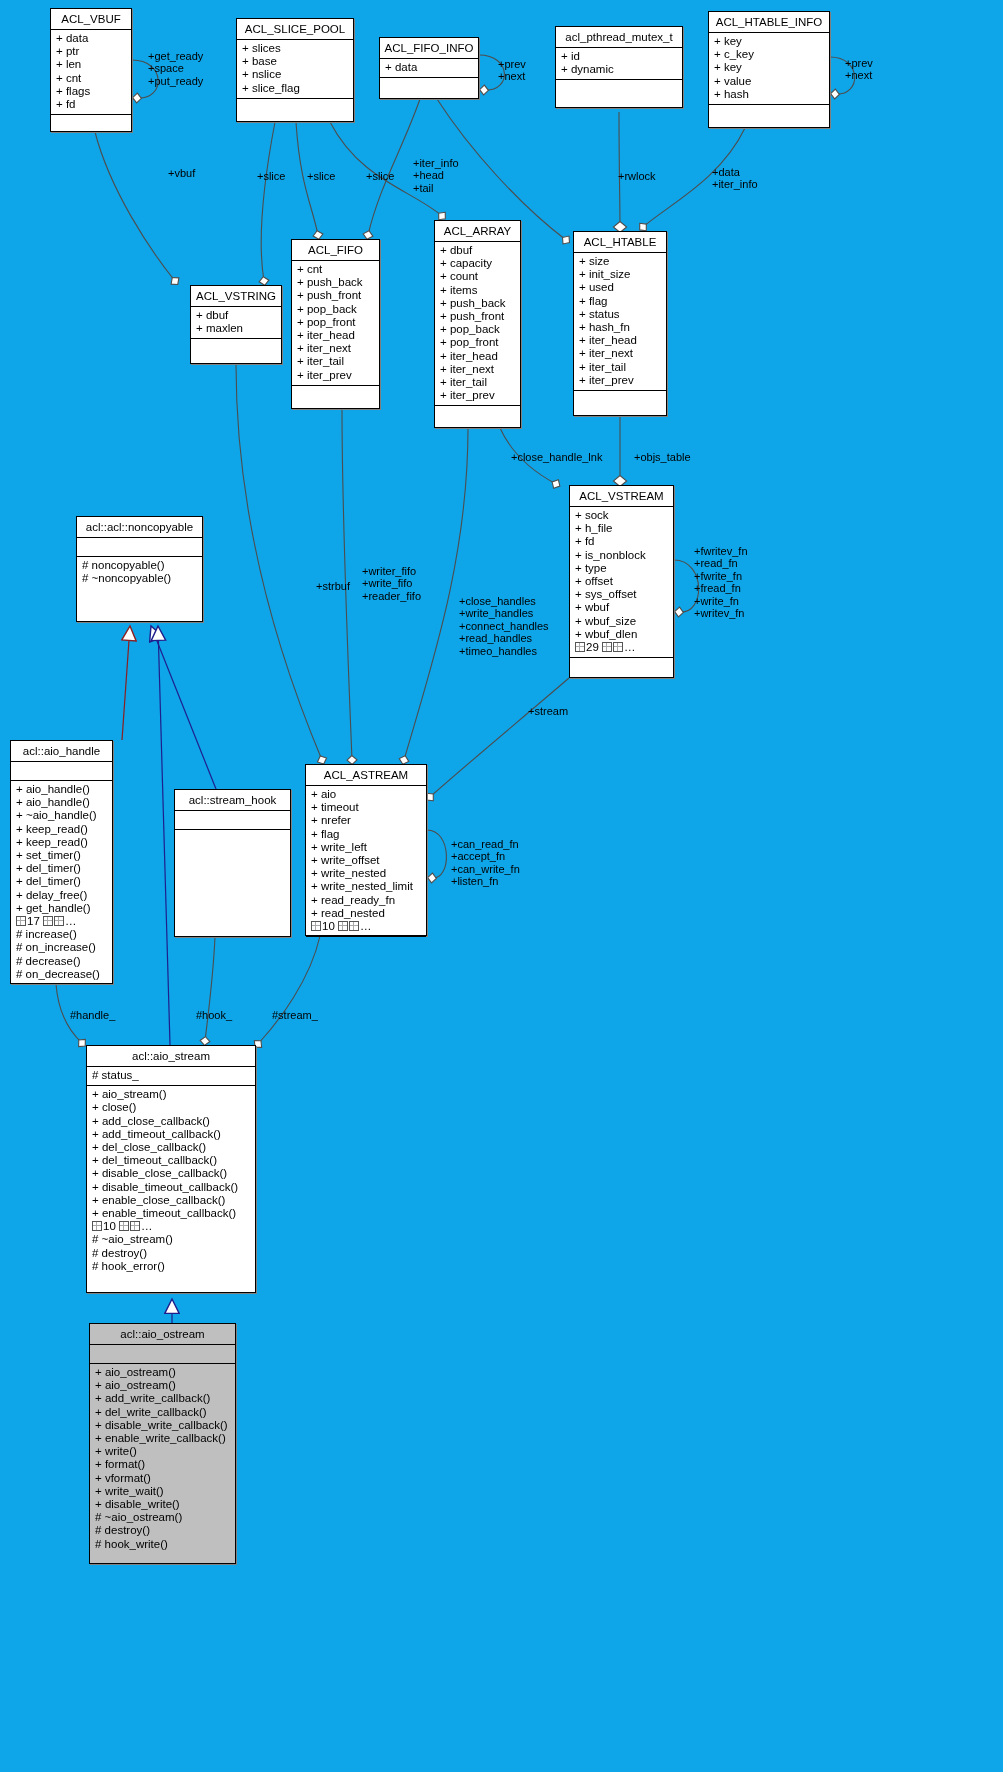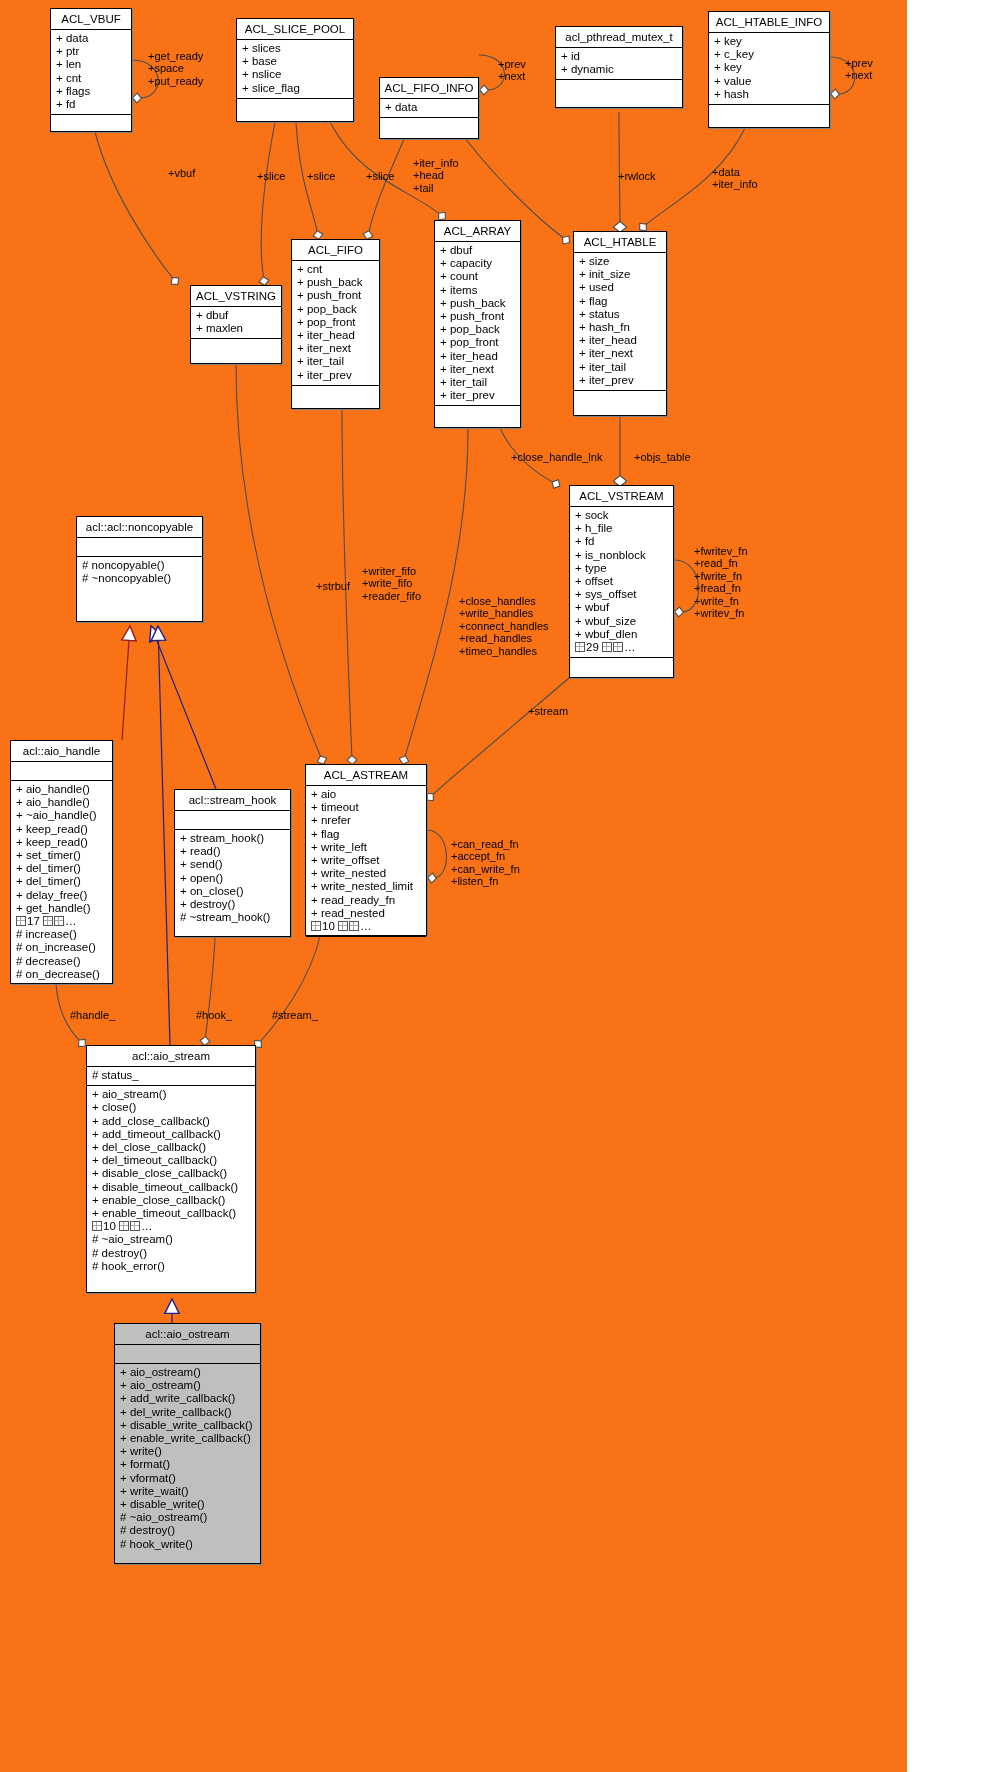--- a/index.html
+++ b/index.html
@@ -1,17 +1,17 @@
 <!DOCTYPE html>
 <html><head>
 <meta charset="utf-8">
 <style>
   html,body{margin:0;padding:0;background:#ffffff;}
   body{font-family:"Liberation Sans","DejaVu Sans",sans-serif;}
-  #stage{position:relative;width:907px;height:1772px;overflow:hidden;background:#f97316;}
+  #stage{position:relative;width:1003px;height:1772px;overflow:hidden;background:#0ea5e9;}
   svg.edges{position:absolute;left:0;top:0;width:1003px;height:1772px;pointer-events:none;}
 
   .node{position:absolute;background:#fff;border:1px solid #000;box-sizing:border-box;
         box-shadow:1px 1px 0 0 #808080;}
   .node.filled{background:#bfbfbf;}
   .node .title{text-align:center;font-size:11.5px;line-height:14px;padding:3px 4px 3px;
         white-space:nowrap;color:#000;}
   .node .sep{border-top:1px solid #000;height:0;}
   .node .cmp{padding:2px 5px 3px 5px;}
   .node .cmp div{font-size:11.5px;line-height:13.2px;white-space:nowrap;color:#000;}
@@ -120,21 +120,21 @@
         <div class="sep"></div>
         <div class="cmp">
           <div>+ slices</div>
           <div>+ base</div>
           <div>+ nslice</div>
           <div>+ slice_flag</div>
         </div>
         <div class="sep"></div>
         <div class="cmp empty"></div>
       </div>
-      <div class="node" style="left: 379px; top: 37px; width: 100px; height: 62px; margin-top: 40px;">
+      <div class="node" style="left: 379px; top: 37px; width: 100px; height: 62px;">
         <div class="title">ACL_FIFO_INFO</div>
         <div class="sep"></div>
         <div class="cmp">
           <div>+ data</div>
         </div>
         <div class="sep"></div>
         <div class="cmp empty"></div>
       </div>
       <div class="node" style="left: 555px; top: 26px; width: 128px; height: 82px;">
         <div class="title">acl_pthread_mutex_t</div>
@@ -274,29 +274,20 @@
           <div># on_increase()</div>
           <div># decrease()</div>
           <div># on_decrease()</div>
         </div>
       </div>
       <div class="node" style="left: 174px; top: 789px; width: 117px; height: 148px;">
         <div class="title">acl::stream_hook</div>
         <div class="sep"></div>
         <div class="cmp empty"></div>
         <div class="sep"></div>
-        <div class="cmp">
-          <div>+ stream_hook()</div>
-          <div>+ read()</div>
-          <div>+ send()</div>
-          <div>+ open()</div>
-          <div>+ on_close()</div>
-          <div>+ destroy()</div>
-          <div># ~stream_hook()</div>
-        </div>
       </div>
       <div class="node" style="left: 305px; top: 764px; width: 122px; height: 172px;">
         <div class="title">ACL_ASTREAM</div>
         <div class="sep"></div>
         <div class="cmp">
           <div>+ aio</div>
           <div>+ timeout</div>
           <div>+ nrefer</div>
           <div>+ flag</div>
           <div>+ write_left</div>
@@ -327,21 +318,21 @@
           <div>+ disable_close_callback()</div>
           <div>+ disable_timeout_callback()</div>
           <div>+ enable_close_callback()</div>
           <div>+ enable_timeout_callback()</div>
           <div><span class="boxglyph"></span>10 <span class="boxglyph"></span><span class="boxglyph"></span>…</div>
           <div># ~aio_stream()</div>
           <div># destroy()</div>
           <div># hook_error()</div>
         </div>
       </div>
-      <div class="node filled" style="left: 114px; top: 1323px; width: 147px; height: 241px;">
+      <div class="node filled" style="left: 89px; top: 1323px; width: 147px; height: 241px;">
         <div class="title">acl::aio_ostream</div>
         <div class="sep"></div>
         <div class="cmp empty"></div>
         <div class="sep"></div>
         <div class="cmp">
           <div>+ aio_ostream()</div>
           <div>+ aio_ostream()</div>
           <div>+ add_write_callback()</div>
           <div>+ del_write_callback()</div>
           <div>+ disable_write_callback()</div>

